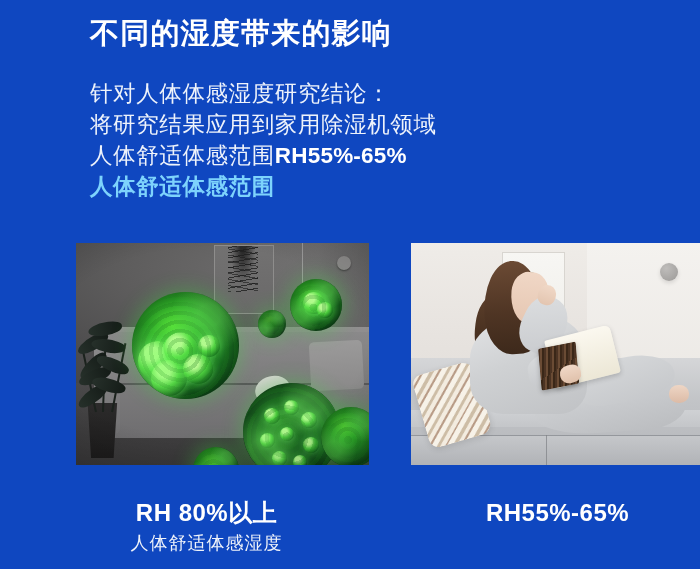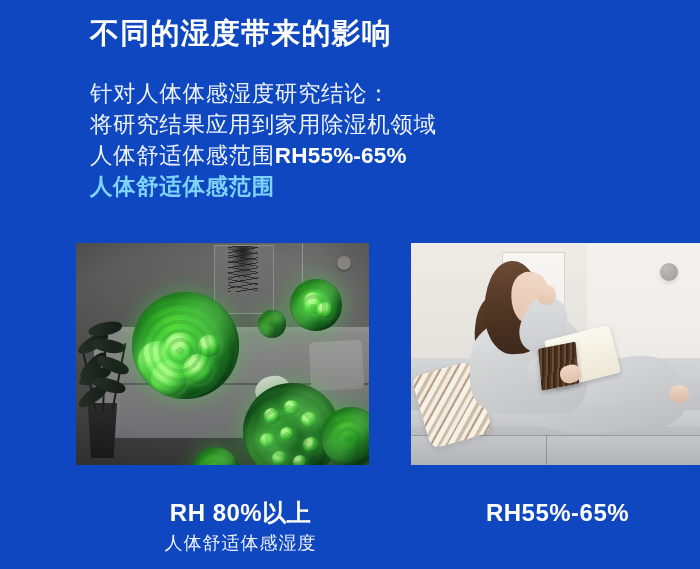--- a/index.html
+++ b/index.html
@@ -332,21 +332,21 @@
     background: radial-gradient(130% 110% at 50% 45%, rgba(0,0,0,0) 60%, rgba(0,0,0,.10) 100%);
   }
 
   
   .caption {
     position: absolute;
     width: 293px;
     text-align: center;
     color:#ffffff;
   }
-  #caption-left  { left: 50px;  top: 498px; }
+  #caption-left  { left: 16px;  top: 498px; }
   #caption-right { left: 367px; top: 498px; }
   .cap-main {
     display:block;
     font-size: 24px;
     font-weight: bold;
     letter-spacing: 0.5px;
     line-height: 30px;
     color:#ffffff;
   }
   .cap-sub {

